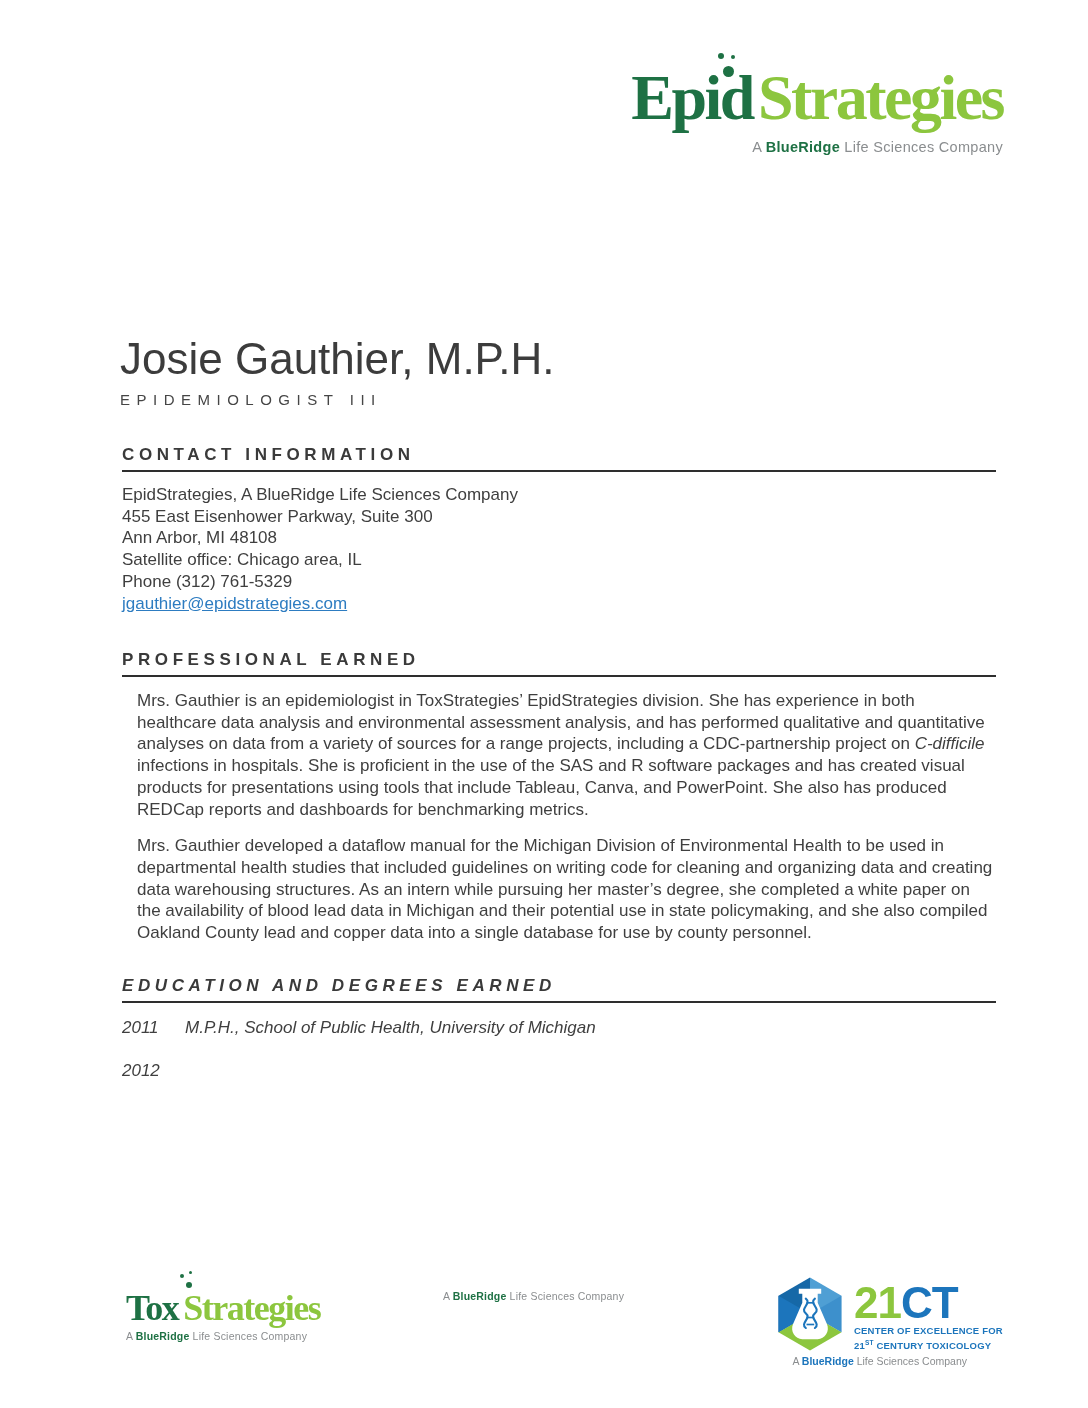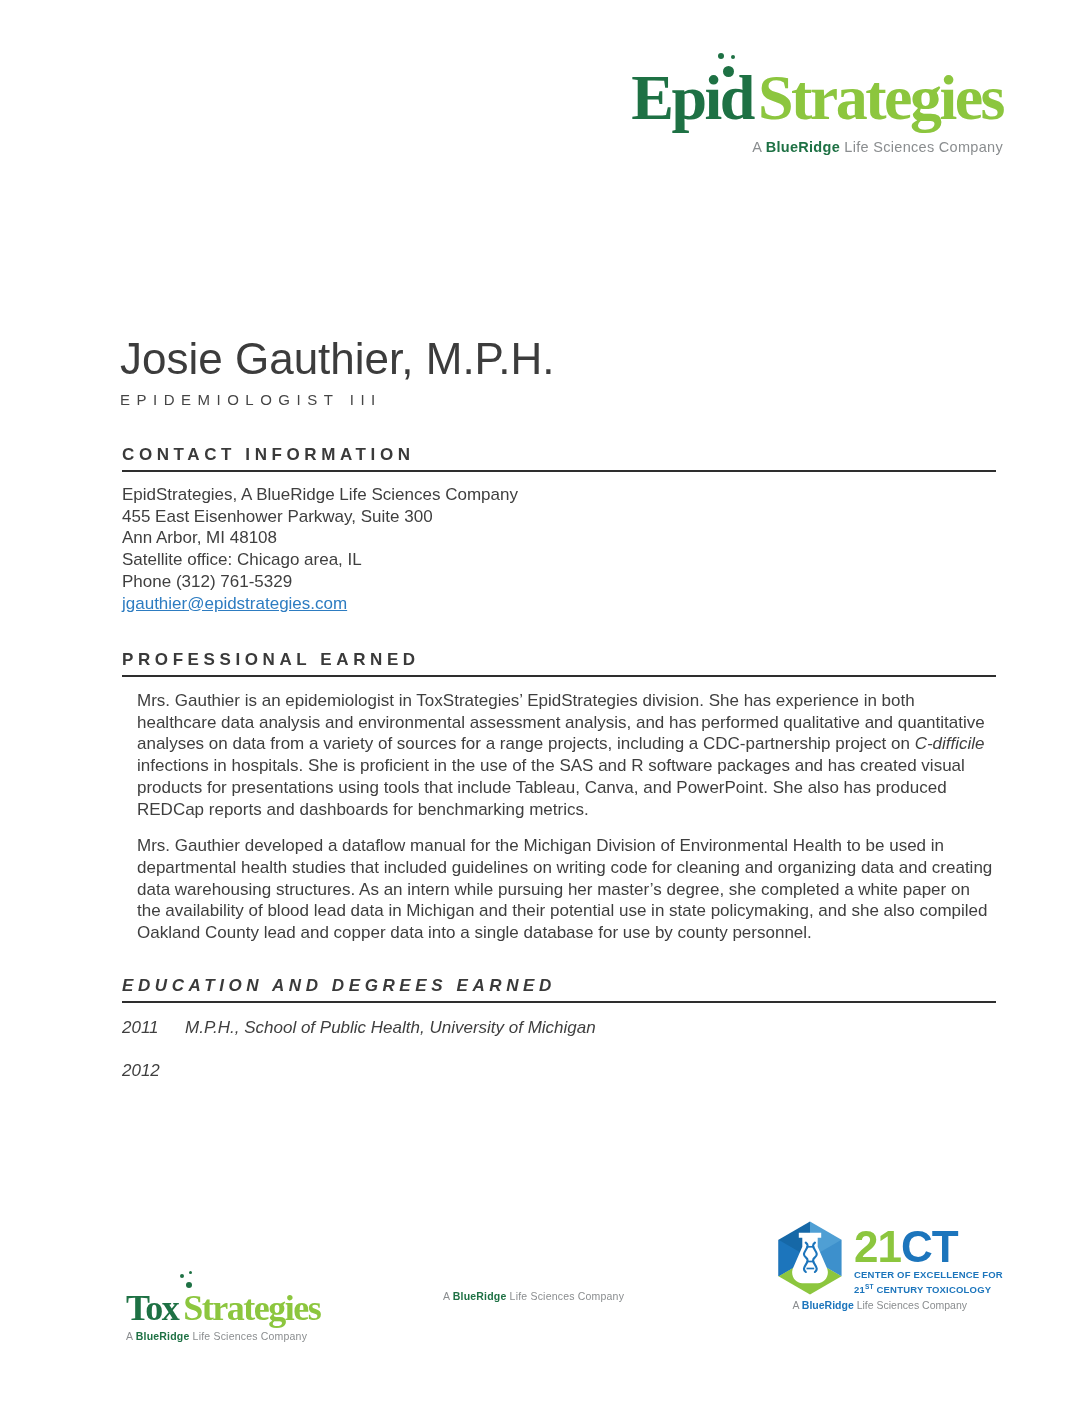--- a/index.html
+++ b/index.html
@@ -54,21 +54,21 @@
   .tox .bubbles i:nth-child(1){width:6px;height:6px;left:22px;top:-6px;}
   .tox .bubbles i:nth-child(2){width:4px;height:4px;left:16px;top:-14px;}
   .tox .bubbles i:nth-child(3){width:3px;height:3px;left:25px;top:-17px;}
   .heor{left:443px; top:1288px;}
   .heor .bubbles{right:28px; top:0; left:auto;}
   .heor .bubbles i{background:var(--light-green);}
   .heor .bubbles i:nth-child(1){width:6px;height:6px;left:0;top:-8px;}
   .heor .bubbles i:nth-child(2){width:4px;height:4px;left:8px;top:-15px;}
   .heor .bubbles i:nth-child(3){width:3px;height:3px;left:-2px;top:-17px;}
   
-  .ct{position:absolute; left:775px; top:1220px; width:192px;}
+  .ct{position:absolute; left:775px; top:1276px; width:192px;}
   .ct-main{display:flex; align-items:flex-start;}
   .ct-hex{flex:0 0 70px;}
   .ct-col{margin-left:9px; padding-top:10px;}
   .ct-word{font-size:44px; font-weight:800; line-height:34px; letter-spacing:-1px;
     font-family:"Liberation Sans","DejaVu Sans",sans-serif; white-space:nowrap;}
   .ct-word .n{color:var(--light-green);} .ct-word .l{color:var(--blue);}
   .ct-sub{margin-top:5px; font-size:9.5px; font-weight:bold; color:var(--blue); letter-spacing:0.2px; line-height:11.5px; white-space:nowrap;}
   .ct-sub sup{font-size:6.5px;}
   .ct-tagline{font-size:10.5px; color:var(--tagline-gray); margin-top:3px; text-align:right; white-space:nowrap;}
   .ct-tagline b{color:var(--blue);}

